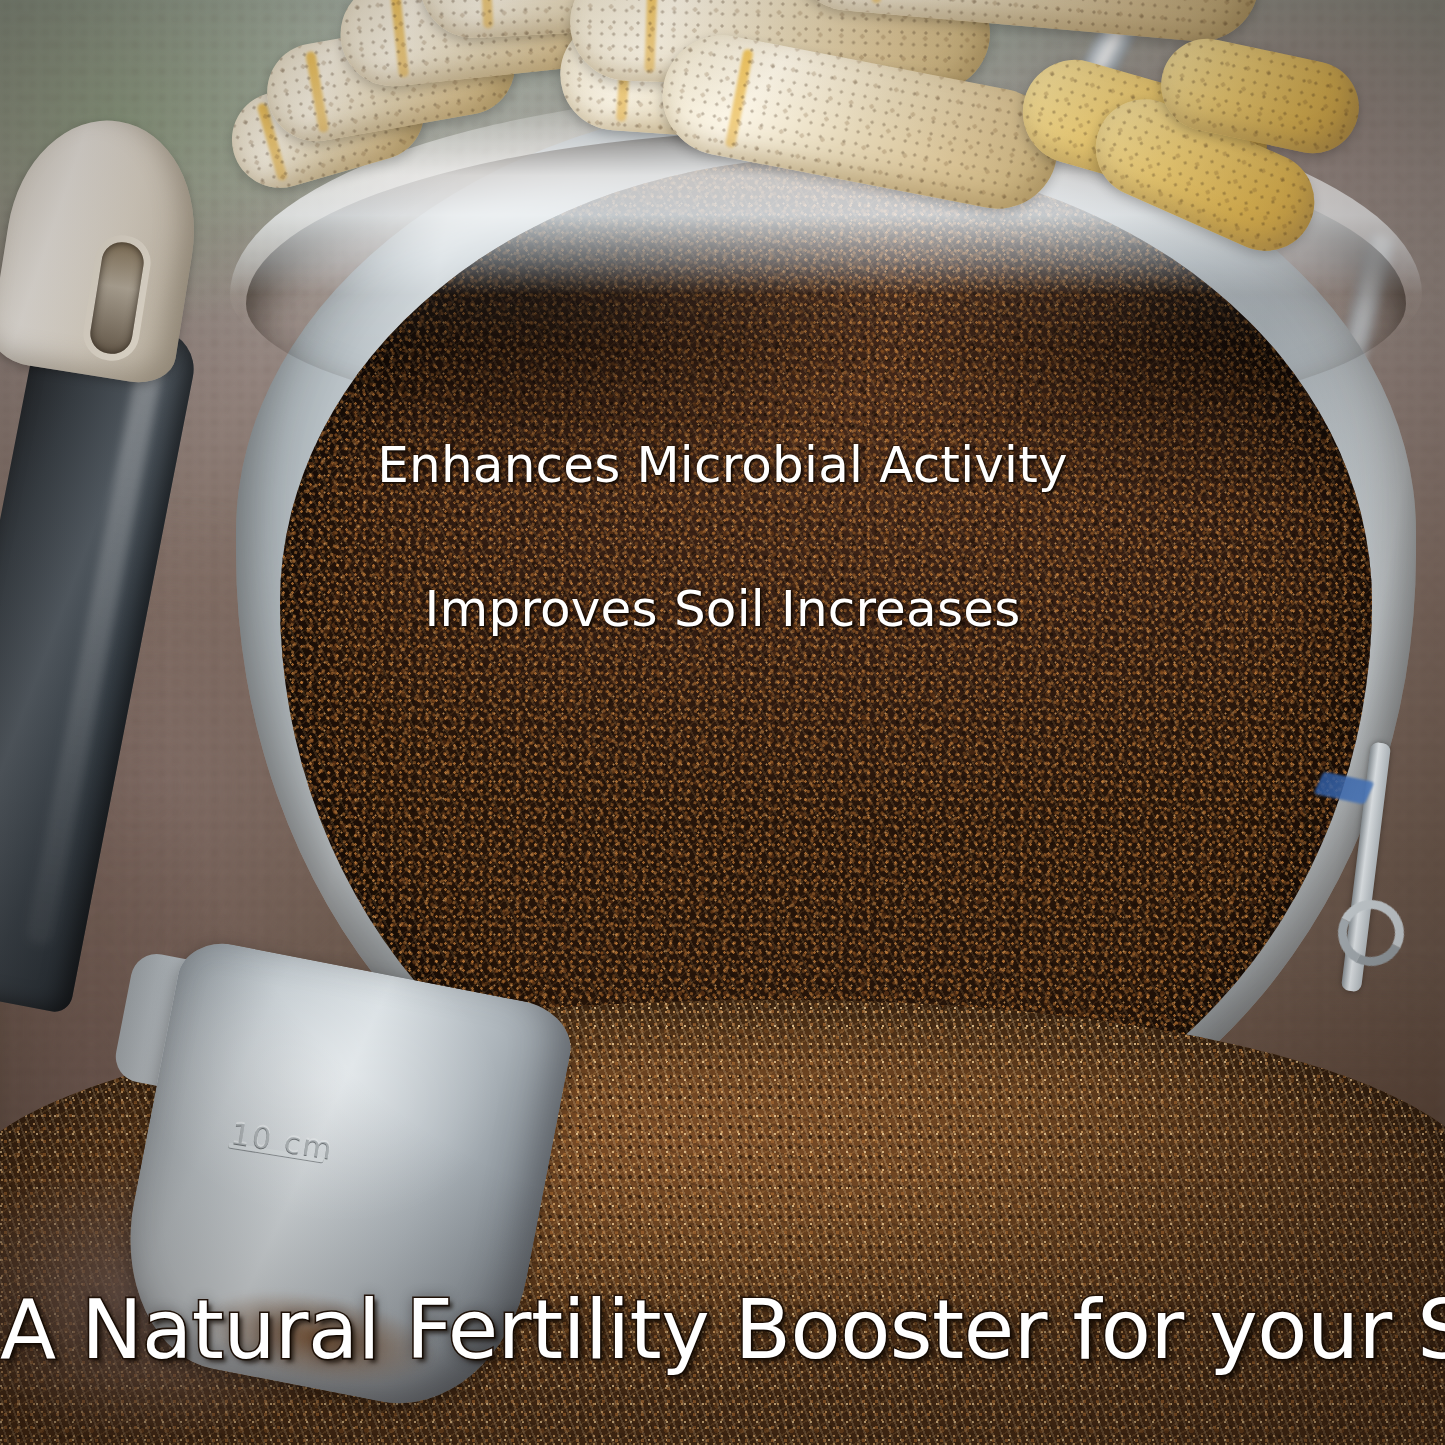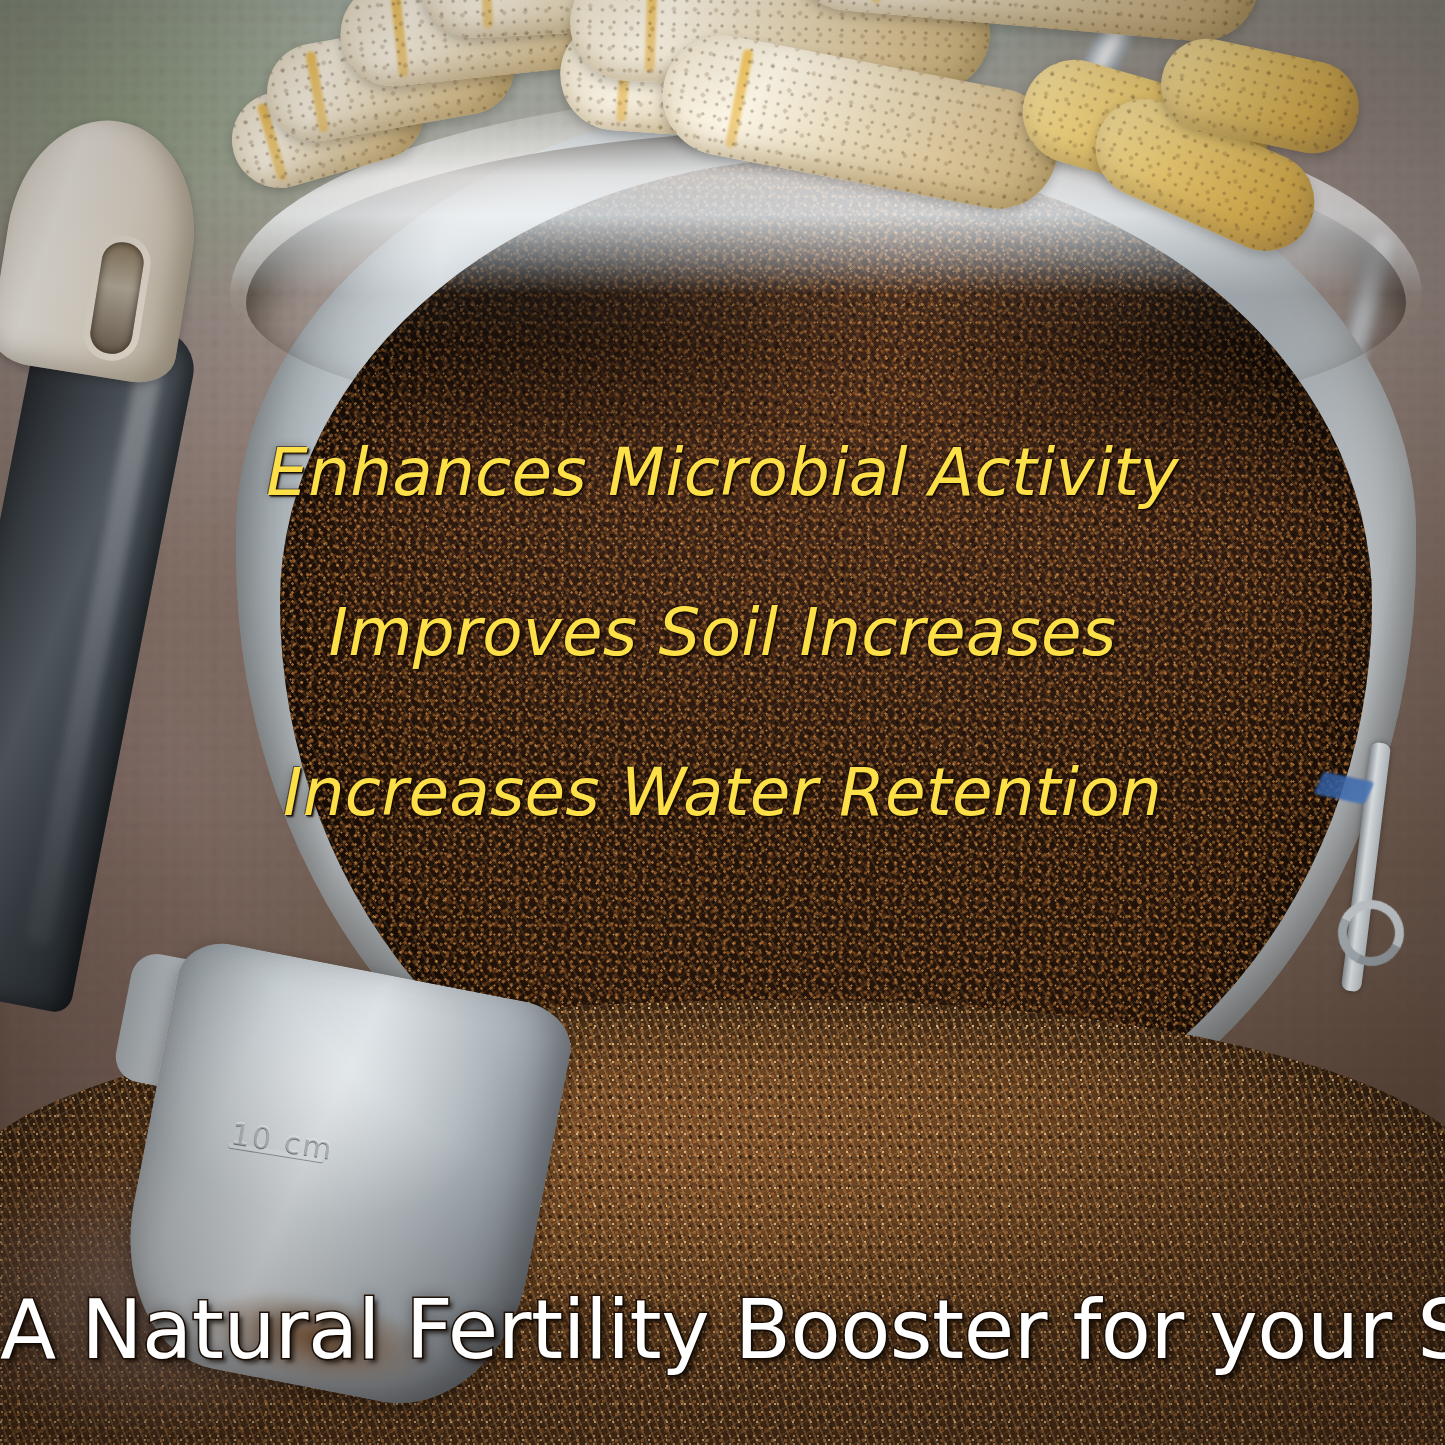--- a/index.html
+++ b/index.html
@@ -269,33 +269,32 @@
     opacity:.55;
   }
 
   
   .features{
     position:absolute;left:0;right:0;top:440px;
     text-align:center;
     pointer-events:none;
   }
   .feature-line{
-    color:#fde047;
-    font-size:66px;
+    color:#ffffff;
+    font-size:50px;
     line-height:1;
     font-weight:400;
     letter-spacing:.2px;
     margin:0 0 94px 0;
     text-shadow:
       2px 2px 2px rgba(20,10,4,.85),
       1px 1px 0 rgba(30,16,6,.8),
       -1px -1px 0 rgba(30,16,6,.55),
       0 0 10px rgba(20,10,4,.35);
     white-space:nowrap;
-    font-style:italic;
   }
   .feature-line:last-child{margin-bottom:0;}
 
   .tagline{
     position:absolute;left:0;right:0;bottom:74px;
     text-align:center;pointer-events:none;
     color:#ffffff;
     font-size:82px;
     font-weight:400;
     line-height:1;
@@ -401,18 +400,17 @@
     <div class="finger yellow" style="left:930px; top:120px; width:200px; height:92px;  transform:rotate(12deg);">
         <span class="soil"></span>
       </div>
   </div>
 
   <div class="vignette"></div>
 
   <div class="features">
     <div class="feature-line">Enhances Microbial Activity</div>
     <div class="feature-line">Improves Soil Increases</div>
-    <div class="feature-line">Increases Water Retention</div>
   </div>
 
   <div class="tagline">A Natural Fertility Booster for your Soil</div>
 
 </div>
 
 </body></html>

